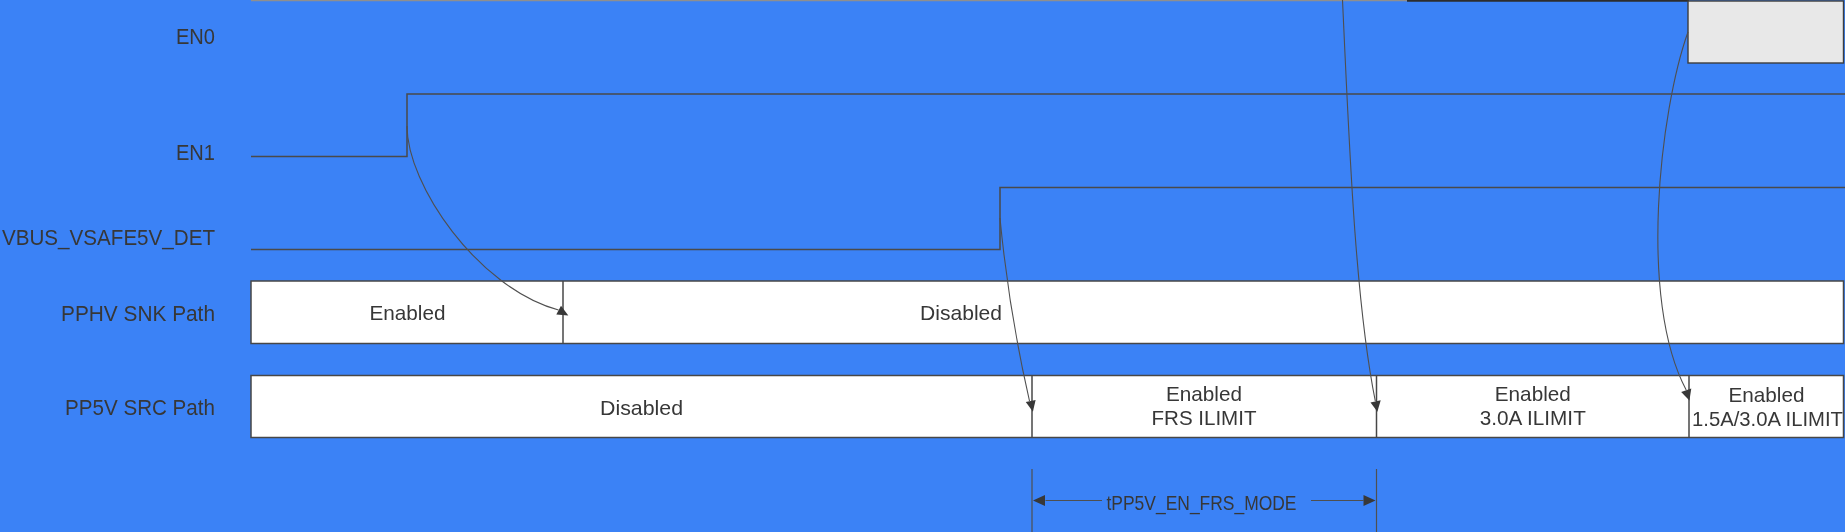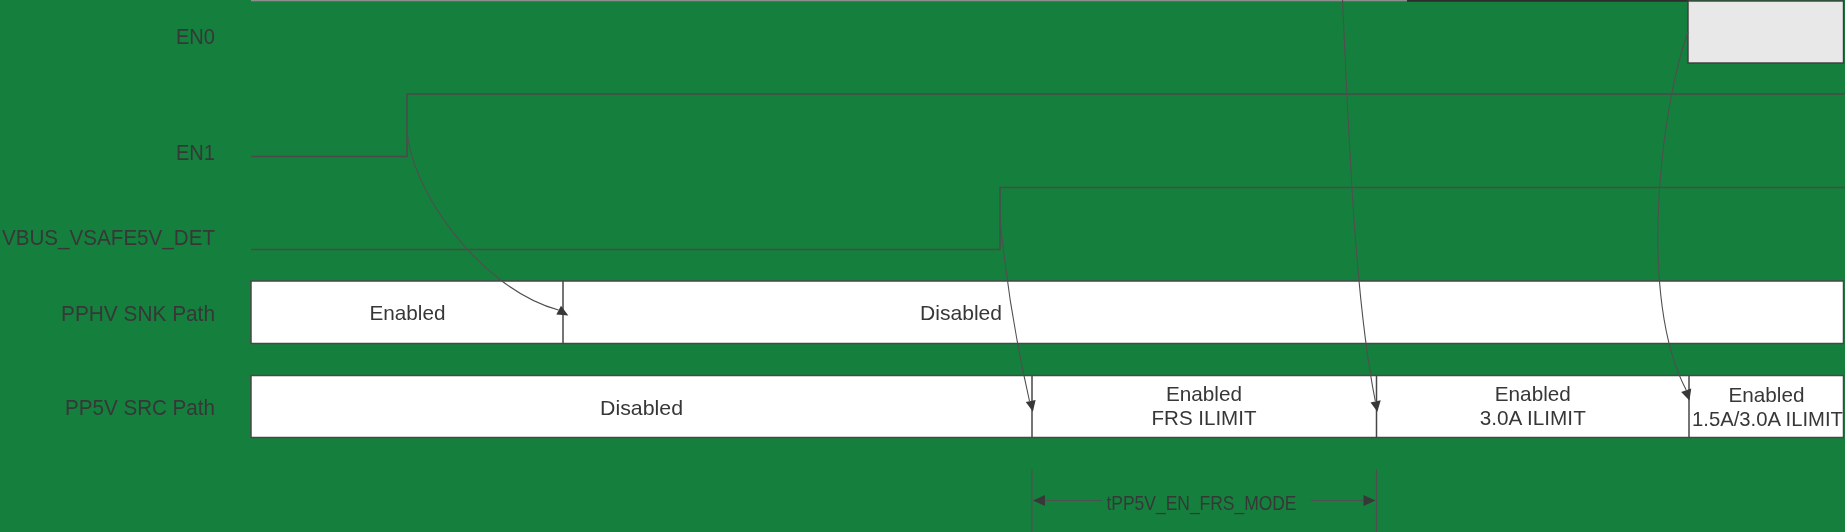--- a/index.html
+++ b/index.html
@@ -4,21 +4,21 @@
 <style>
   html, body {
     margin: 0;
     padding: 0;
     background: #ffffff;
   }
   .stage {
     position: relative;
     width: 1845px;
     height: 532px;
-    background: #15803d;
+    background: #3b82f6;
     overflow: hidden;
     text-align: right;
   }
   svg { display: block; }
   text {
     font-family: "Liberation Sans", sans-serif;
     fill: #373737;
   }
   .lbl   { font-size: 21.5px; }
   .seg   { font-size: 20.4px; }

